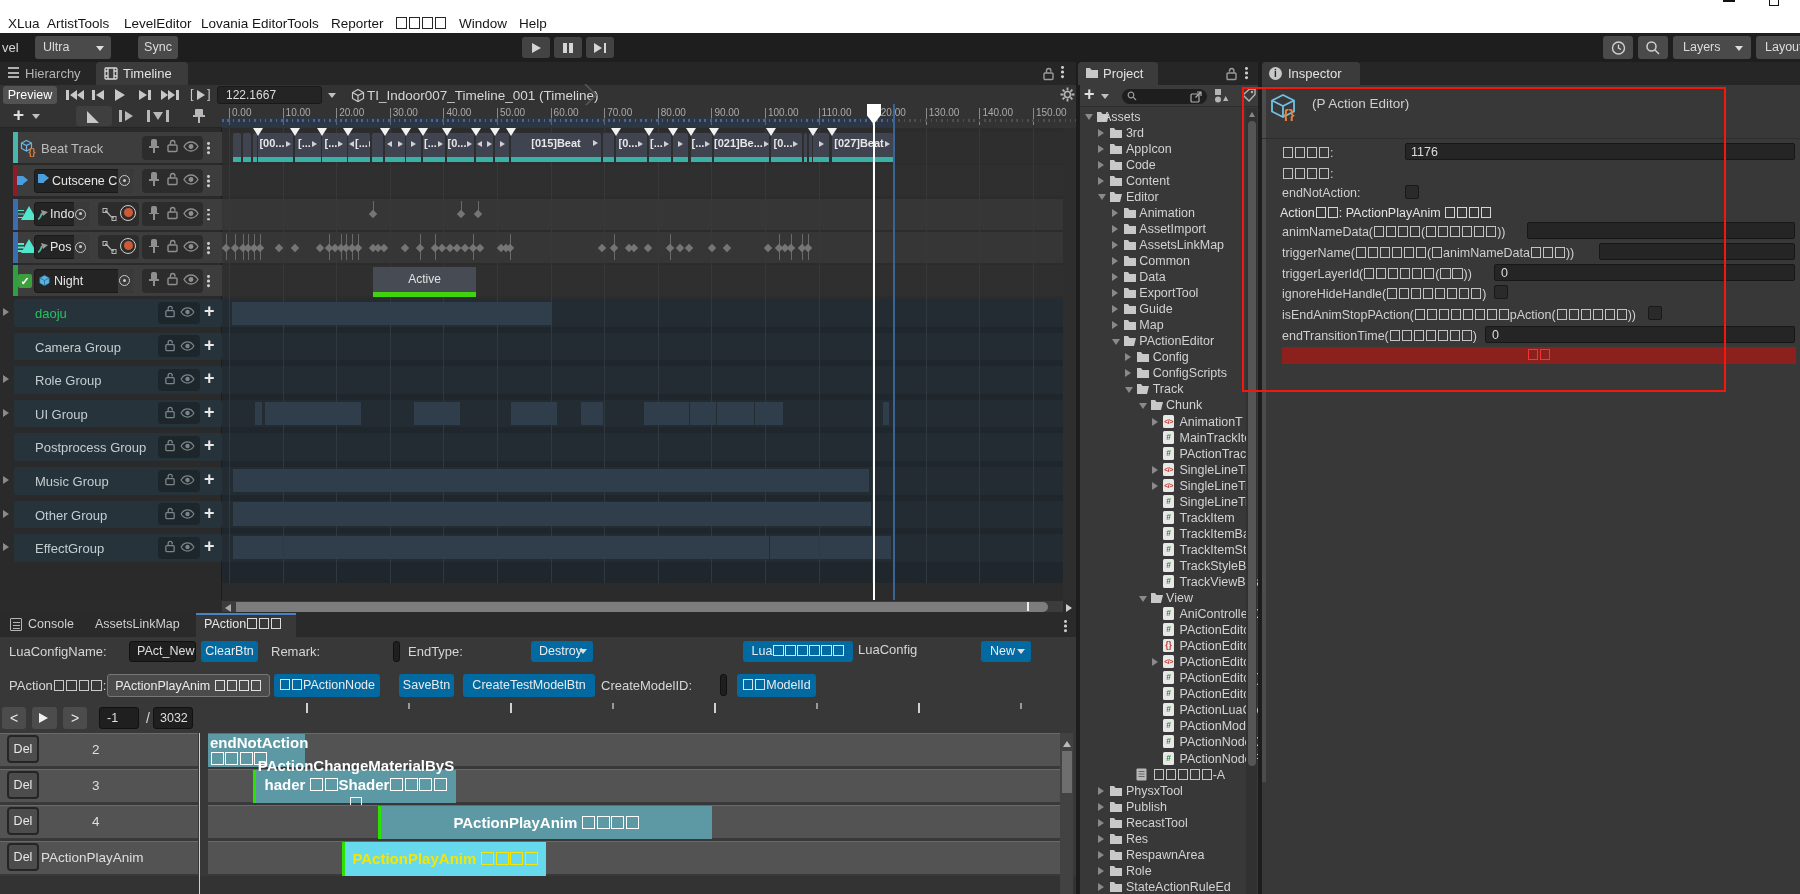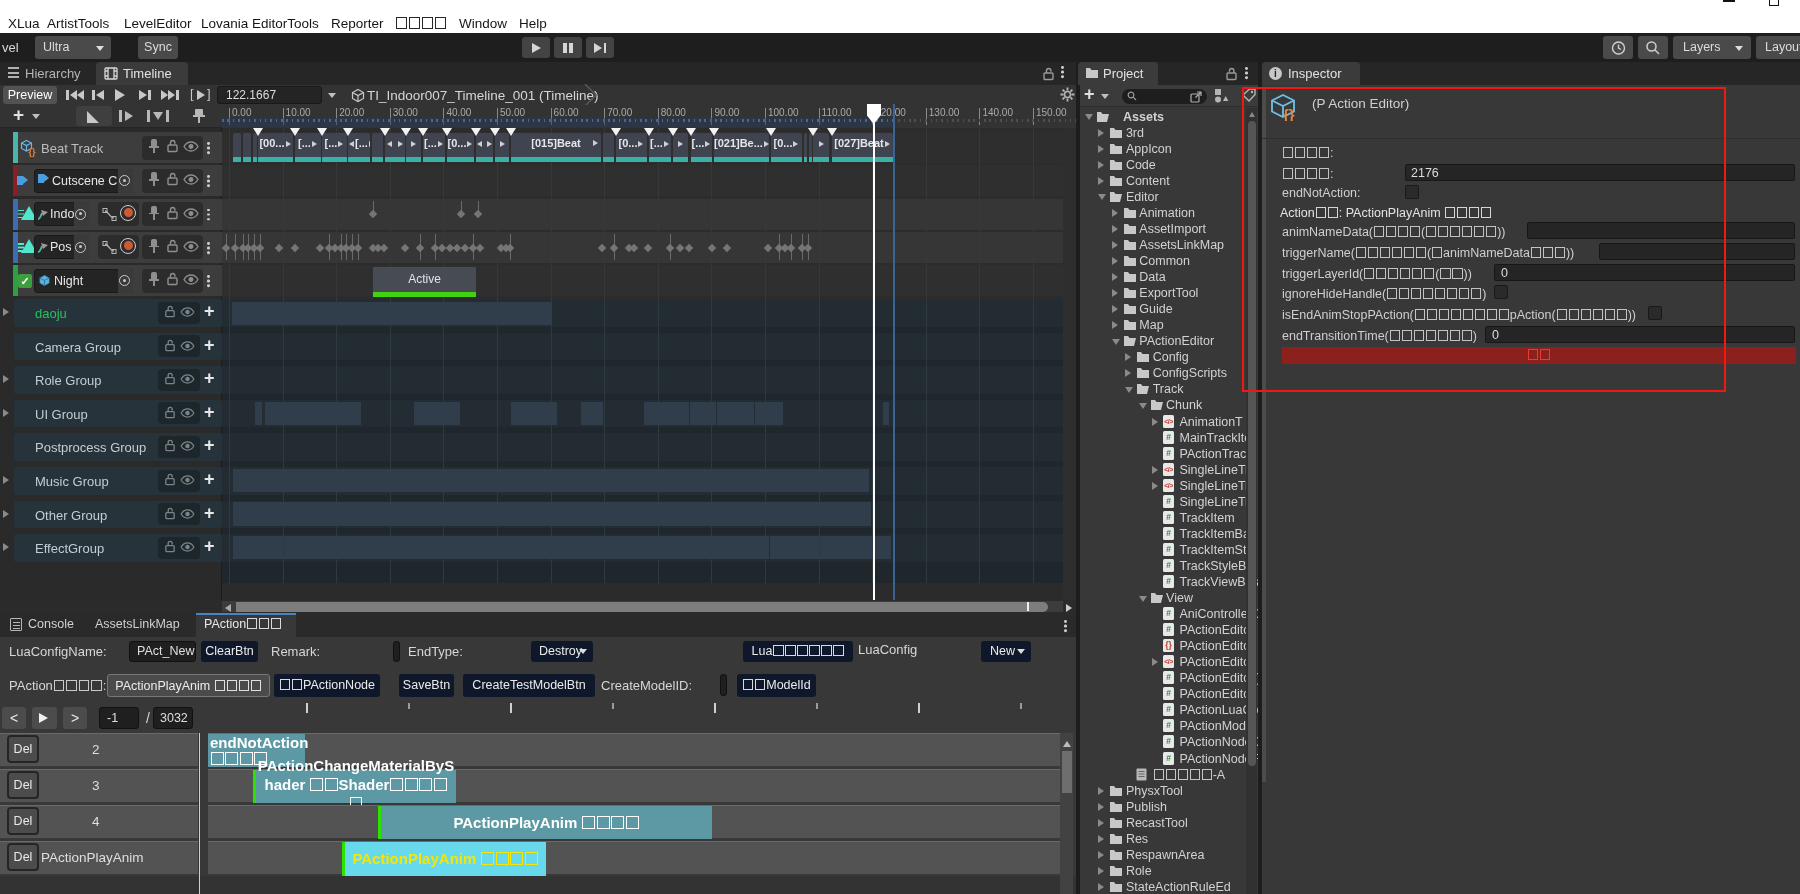--- a/index.html
+++ b/index.html
@@ -34,21 +34,21 @@
 #lanes{left:222px;top:128px;width:854px;height:472px;background:#2c2c2c;overflow:hidden}
 .lane-band{position:absolute;left:0;width:854px}
 .beatclip{position:absolute;top:4.5px;height:24px;background:#3f4450;border-radius:2px 2px 0 0}
 .beatteal{position:absolute;top:28.5px;height:5.5px;background:#38b2a6}
 .bmark{position:absolute;top:0;width:0;height:0;border-left:5.5px solid transparent;border-right:5.5px solid transparent;border-top:8px solid #f2f2f2}
 .kf{position:absolute;width:6px;height:6px;background:#757575;transform:rotate(45deg)}
 .kfl{position:absolute;width:1px;background:#6a6a6a}
 .gclip{position:absolute;background:#2f3e4a}
 
 #bpanel{left:0;top:613px;width:1076px;height:281px;background:#383838}
-.btn{position:absolute;background:#0f172a;border-radius:3px;color:#ebebeb;font-size:12.5px;text-align:center}
+.btn{position:absolute;background:#0369a1;border-radius:3px;color:#ebebeb;font-size:12.5px;text-align:center}
 .blabel{position:absolute;color:#d6d6d6;font-size:13px;white-space:nowrap}
 .dfield{position:absolute;background:#1f1f1f;border:1px solid #111;border-radius:3px;color:#dfdfdf;font-size:12.5px}
 .delrow{position:absolute;left:0;width:198px;height:34px;background:#535353;border-top:1px solid #6a6a6a;border-bottom:1px solid #3a3a3a}
 .cliprow{position:absolute;left:208px;width:852px;height:34px;background:#535353;border-top:1px solid #6a6a6a;border-bottom:1px solid #3a3a3a}
 .delbtn{position:absolute;left:7px;top:2px;width:32px;height:28px;background:#4c4c4c;border:2px solid #252525;border-radius:4px;color:#e8e8e8;font-size:12.5px;line-height:24px;text-align:center}
 .gedge{position:absolute;width:3px;background:#2ce300}
 .titem{position:absolute;height:16px;color:#d2d2d2;font-size:12.5px;white-space:nowrap}
 .tarrow{position:absolute;width:0;height:0}
 .arr-r{border-top:4.5px solid transparent;border-bottom:4.5px solid transparent;border-left:6.5px solid #8a8a8a}
 .arr-d{border-left:4.5px solid transparent;border-right:4.5px solid transparent;border-top:6.5px solid #8a8a8a}
@@ -867,21 +867,21 @@
   </svg>
 <svg class="abs" style="left:1242px;top:88px" width="14" height="14" viewBox="0 0 14 14">
     <path d="M7.5 1H13v5.5L7 13 1 7z" fill="none" stroke="#b5b5b5" stroke-width="1.4"></path>
     <circle cx="10" cy="4" r="1.2" fill="#b5b5b5"></circle>
   </svg>
 <div class="abs" style="left:1080px;top:107px;width:178px;height:787px;background:#383838;overflow:hidden">
     <span class="tarrow arr-d" style="left:5.0px;top:7.0px"></span>
     <svg class="abs" style="left:16.0px;top:3.5px" width="14" height="12" viewBox="0 0 14 12">
       <path d="M1 1h4l1.5 2H13l-2 8H1z" fill="#c8c8c8"></path>
     </svg>
-    <span class="titem" style="left:43px;top:2.5px;font-weight:bold;">Assets</span>
+    <span class="titem" style="left:23px;top:2.5px;font-weight:normal;">Assets</span>
     <span class="tarrow arr-r" style="left:18.4px;top:21.6px"></span>
     <svg class="abs" style="left:29.4px;top:19.6px" width="14" height="12" viewBox="0 0 14 12">
       <path d="M1 1h4l1.5 2H13v8H1z" fill="#c8c8c8"></path>
     </svg>
     <span class="titem" style="left:45.9px;top:18.6px;">3rd</span>
     <span class="tarrow arr-r" style="left:18.4px;top:37.6px"></span>
     <svg class="abs" style="left:29.4px;top:35.6px" width="14" height="12" viewBox="0 0 14 12">
       <path d="M1 1h4l1.5 2H13v8H1z" fill="#c8c8c8"></path>
     </svg>
     <span class="titem" style="left:45.9px;top:34.6px;">AppIcon</span>
@@ -1068,22 +1068,22 @@
     <svg class="abs" style="left:8px;top:8px" width="28" height="28" viewBox="0 0 28 28">
       <g fill="none" stroke="#6fc1e7" stroke-width="1.8">
         <path d="M13 2L24 7.5V18.5L13 24L2 18.5V7.5Z"></path>
         <path d="M2 7.5L13 13L24 7.5M13 13V24"></path>
       </g>
       <text x="13" y="27" font-size="15" fill="#e8833a" font-weight="bold">{}</text>
     </svg>
     <span class="abs" style="left:50px;top:11px;color:#cfcfcf;font-size:13.5px">(P Action Editor)</span>
     <div class="abs" style="left:0;top:53px;width:538px;height:1px;background:#2e2e2e"></div>
     <span class="ilabel" style="left:20px;top:61px"><i class="cj"></i><i class="cj"></i><i class="cj"></i><i class="cj"></i>:</span>
+    <div class="ifield" style="left:143px;top:58px;width:390px;height:17px;line-height:16px;padding-left:5px">1176</div>
     <span class="ilabel" style="left:20px;top:82px"><i class="cj"></i><i class="cj"></i><i class="cj"></i><i class="cj"></i>:</span>
-    <div class="ifield" style="left:143px;top:79px;width:390px;height:17px;line-height:16px;padding-left:5px">2176</div>
     <span class="ilabel" style="left:20px;top:101px">endNotAction:</span>
     <div class="icheck" style="left:143px;top:100px"></div>
     <span class="ilabel" style="left:18px;top:121px;color:#e3e3e3">Action<i class="cj"></i><i class="cj"></i>: PActionPlayAnim <i class="cj"></i><i class="cj"></i><i class="cj"></i><i class="cj"></i></span>
     <span class="ilabel" style="left:20px;top:140px">animNameData(<i class="cj"></i><i class="cj"></i><i class="cj"></i><i class="cj"></i>(<i class="cj"></i><i class="cj"></i><i class="cj"></i><i class="cj"></i><i class="cj"></i><i class="cj"></i>))</span>
     <div class="ifield" style="left:265px;top:137px;width:268px;height:17px"></div>
     <span class="ilabel" style="left:20px;top:161px">triggerName(<i class="cj"></i><i class="cj"></i><i class="cj"></i><i class="cj"></i><i class="cj"></i><i class="cj"></i>(<i class="cj"></i>animNameData<i class="cj"></i><i class="cj"></i><i class="cj"></i>))</span>
     <div class="ifield" style="left:337px;top:158px;width:196px;height:17px"></div>
     <span class="ilabel" style="left:20px;top:182px">triggerLayerId(<i class="cj"></i><i class="cj"></i><i class="cj"></i><i class="cj"></i><i class="cj"></i><i class="cj"></i>(<i class="cj"></i><i class="cj"></i>))</span>
     <div class="ifield" style="left:232px;top:179px;width:301px;height:17px;line-height:16px;padding-left:6px">0</div>
     <span class="ilabel" style="left:20px;top:202px">ignoreHideHandle(<i class="cj"></i><i class="cj"></i><i class="cj"></i><i class="cj"></i><i class="cj"></i><i class="cj"></i><i class="cj"></i><i class="cj"></i>)</span>

